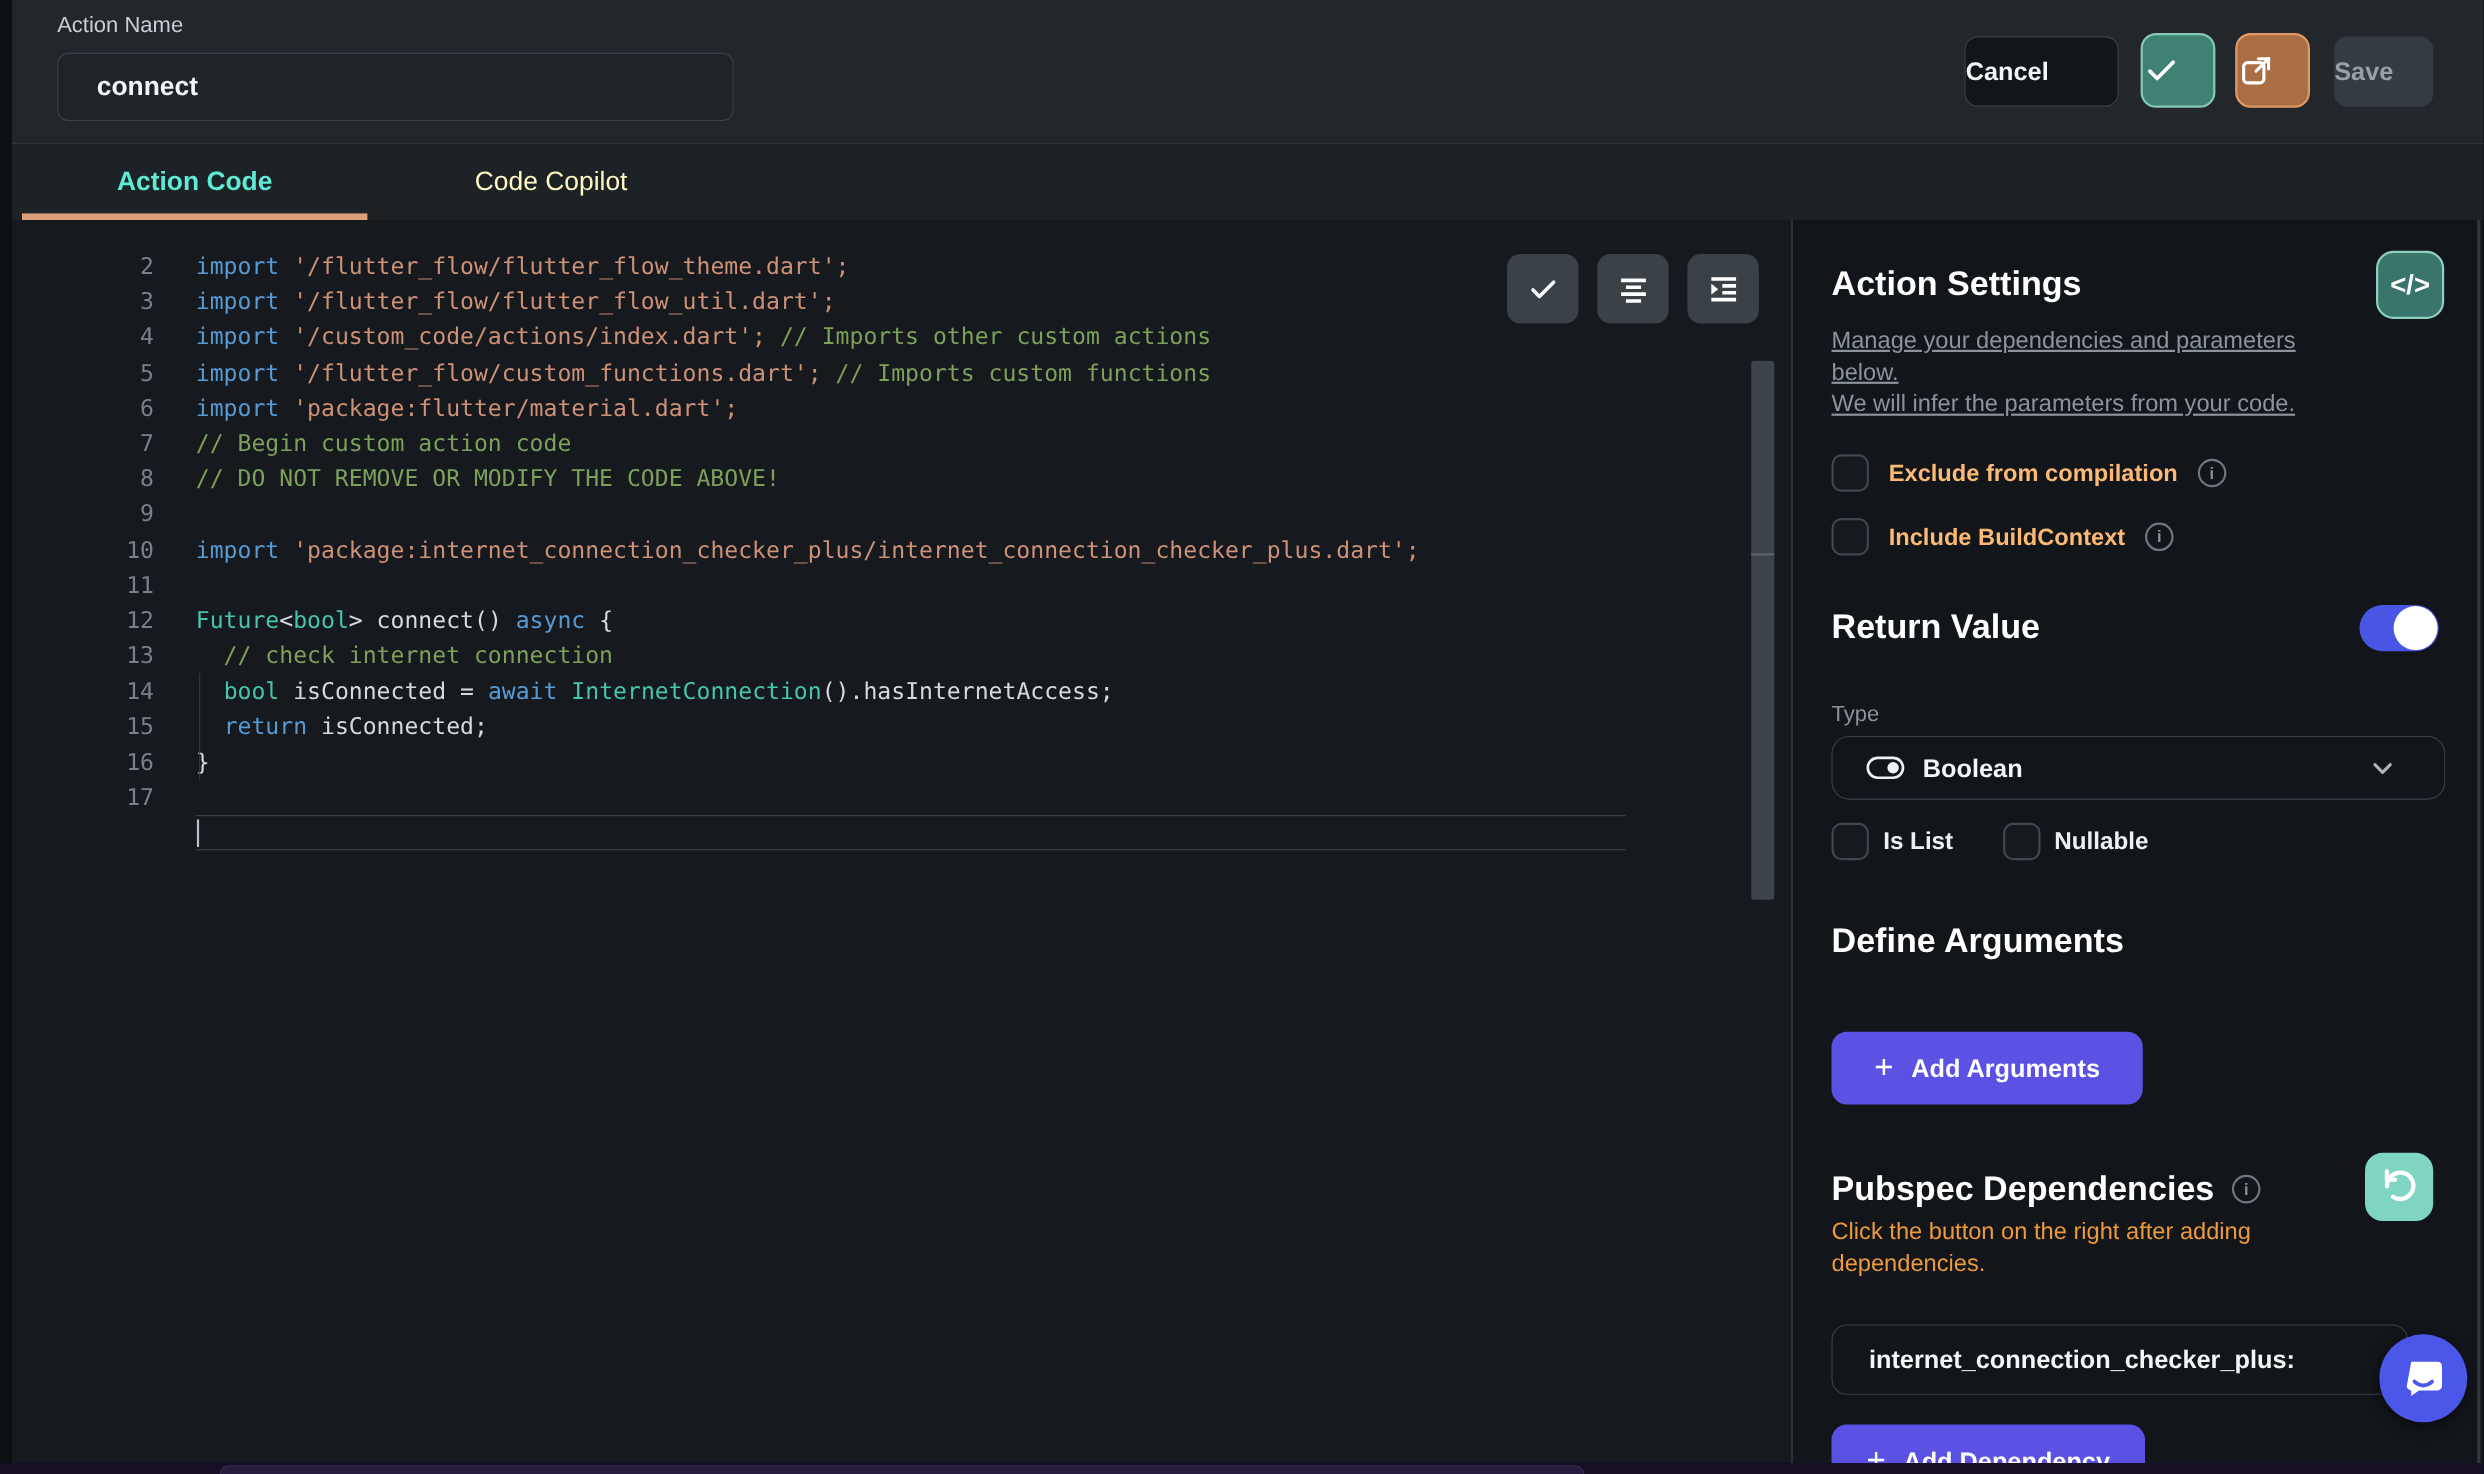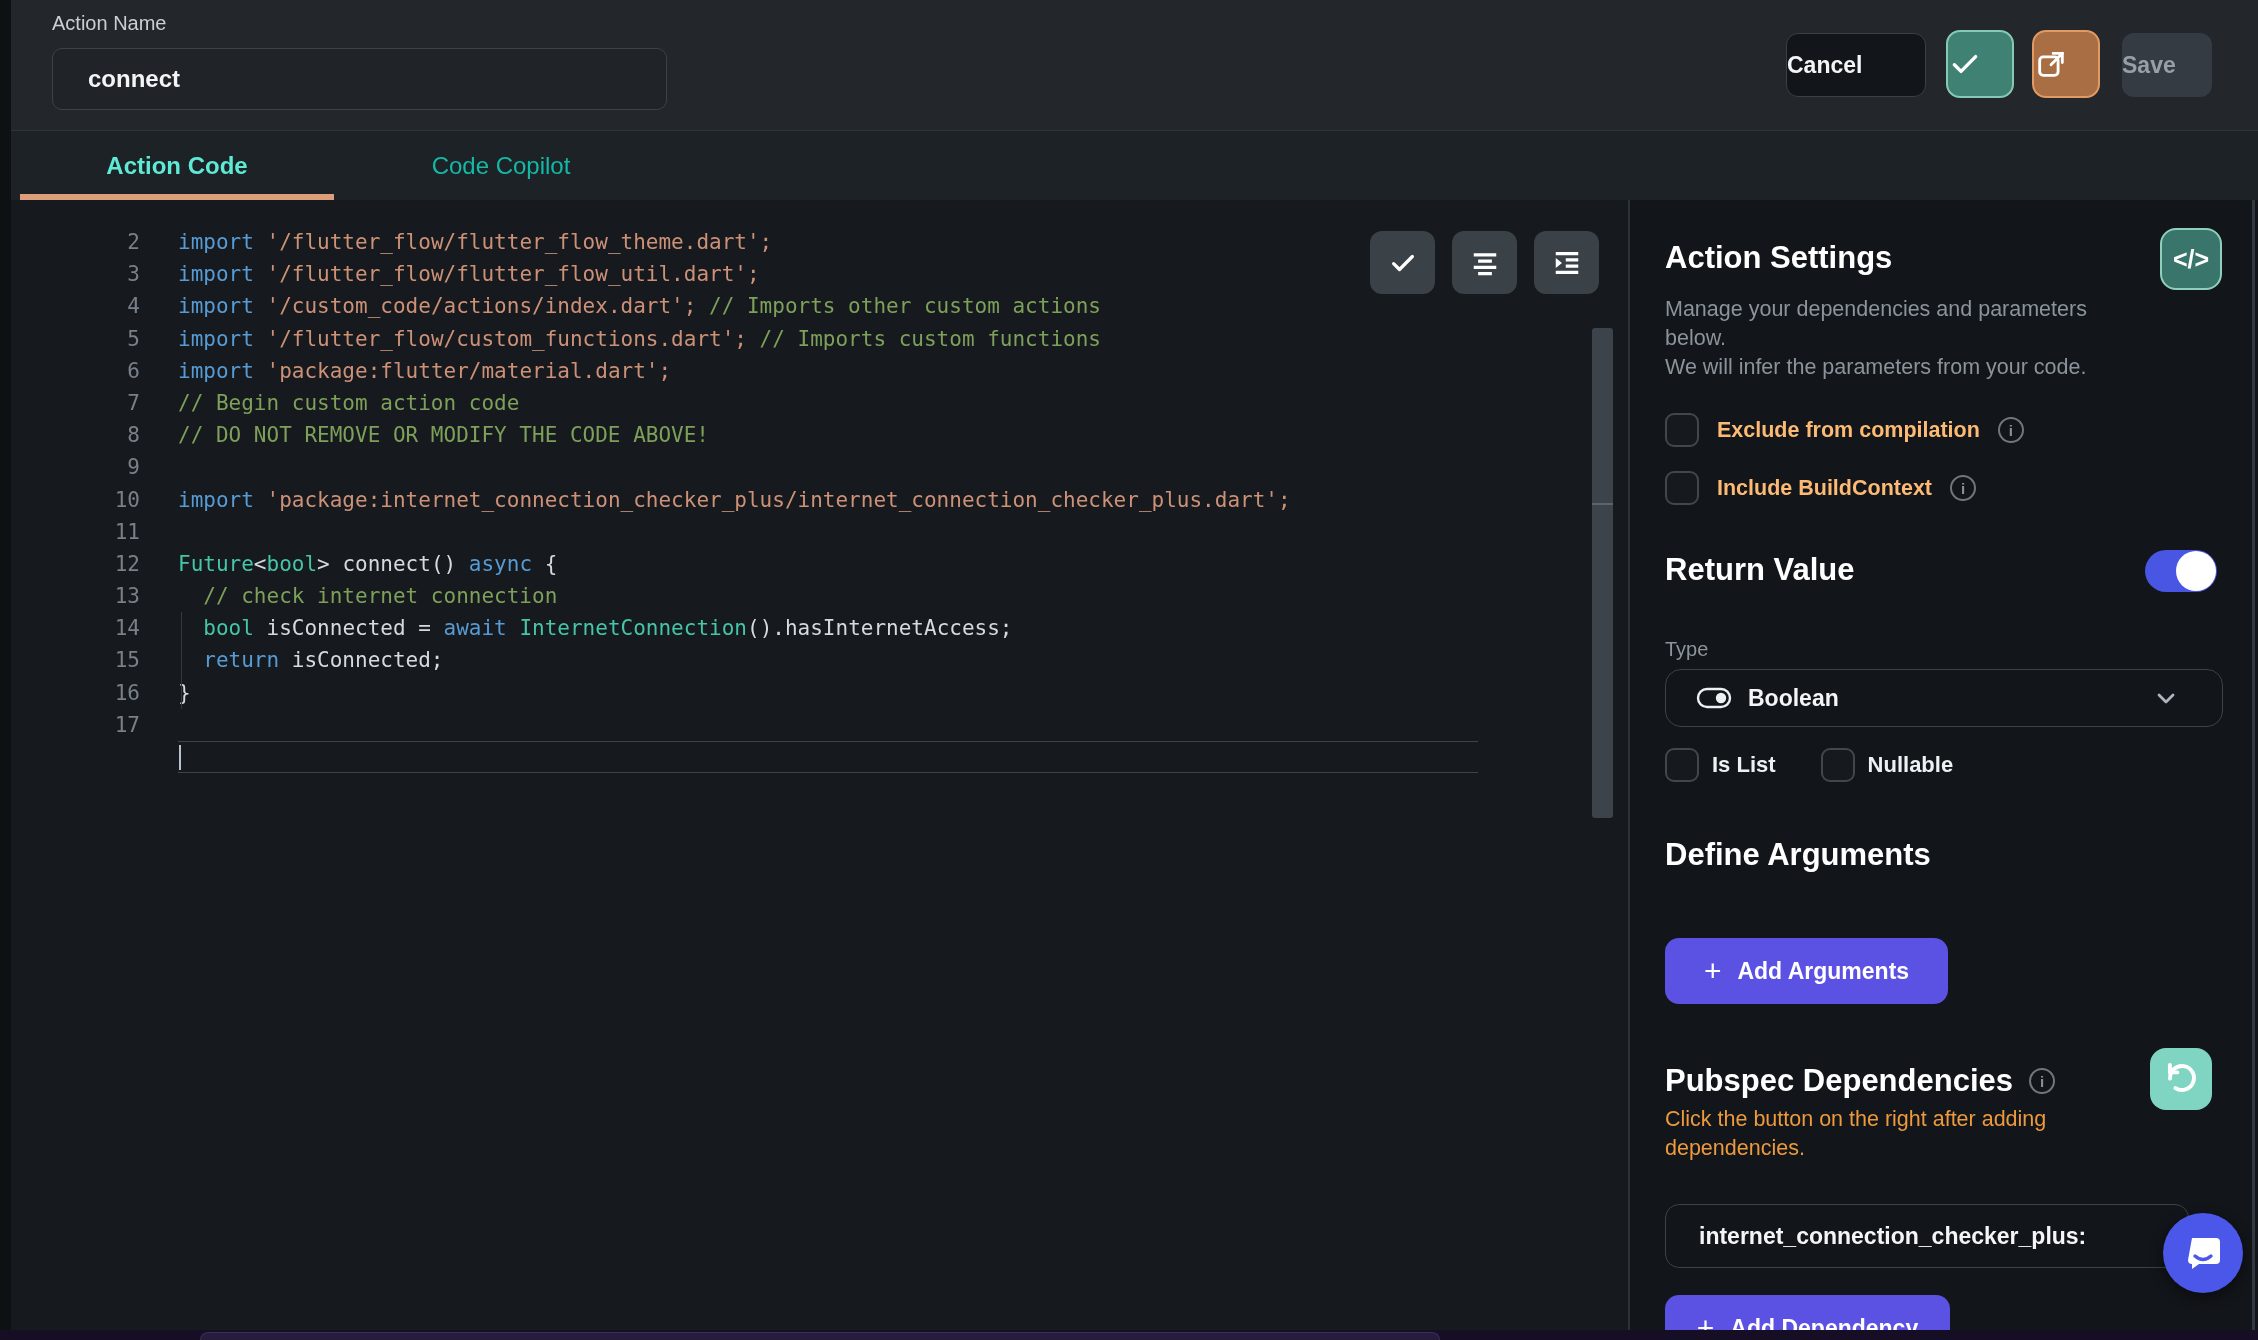--- a/index.html
+++ b/index.html
@@ -18,41 +18,41 @@
               font-size:23px;font-weight:bold;color:#f3f5f6;}
   .btn-check{left:1935px;top:30px;width:68px;height:68px;background:#3f8274;border:2px solid #86cab6;border-radius:14px;}
   .btn-open{left:2021px;top:30px;width:68px;height:68px;background:#a96e43;border:2px solid #e29a63;border-radius:14px;}
   .btn-save{left:2111px;top:33px;width:90px;height:64px;background:#343b42;font-size:23px;font-weight:bold;color:#98a0a7;}
 
   
   .tabrow{left:11px;top:130px;width:2247px;height:70px;background:#1d2226;border-top:1px solid #2e343b;box-sizing:border-box;}
   .tab{top:0;height:70px;display:flex;align-items:center;justify-content:center;font-size:24px;cursor:pointer;}
   .tab-active{left:9px;width:314px;color:#5eead4;font-weight:bold;}
   .tab-underline{left:9px;top:63px;width:314px;height:7px;background:#dc9f79;}
-  .tab-inactive{left:340px;width:300px;color:#14b8a6;}
+  .tab-inactive{left:340px;width:300px;color:#fef9c3;}
 
   
   .editor{left:11px;top:200px;width:1617px;height:1130px;background:#16191d;overflow:hidden;}
   .code{left:0;top:26px;width:100%;font-family:"DejaVu Sans Mono",monospace;font-size:21px;}
   .code-line{height:32.2px;line-height:32.2px;white-space:pre;}
   .ln{display:inline-block;width:129px;text-align:right;color:#788089;}
   .lt{padding-left:38px;}
   .tok-c{color:#7da05a}.tok-k{color:#579bd5}.tok-s{color:#cd9178}.tok-t{color:#45c6a8}.tok-p{color:#d6dade}
   .indent-guide{left:170px;top:412px;width:1px;height:97px;background:#323940;}
   .cur-line{left:167px;top:541px;width:1300px;height:32px;border-top:1px solid #3c434b;border-bottom:1px solid #3c434b;box-sizing:border-box;}
   .caret{left:1px;top:3px;width:2px;height:25px;background:#b8c2ca;}
   .ed-btn{top:31px;width:65px;height:63px;background:#3a4147;border-radius:12px;display:flex;align-items:center;justify-content:center;cursor:pointer;}
   .ed-scroll{left:1581px;top:128px;width:21px;height:490px;background:#3c434a;border-radius:3px;}
   .ed-scroll-sep{left:0;top:175px;width:21px;height:2px;background:#5b636b;}
   .divider-v{left:1628px;top:200px;width:2px;height:1130px;background:#2b3138;}
 
   
   .panel{left:1630px;top:200px;width:628px;height:1130px;background:#121519;overflow:hidden;}
   .h1{font-size:31px;font-weight:bold;color:#ffffff;}
-  .p-desc{width:455px;font-size:21.5px;line-height:29px;color:#8b939b;}
+  .p-desc{width:455px;font-size:21.5px;line-height:29px;color:#8b939b;text-decoration:underline;}
   .code-btn{left:530px;top:28px;width:62px;height:62px;background:#39756a;border:2px solid #8fd0bc;border-radius:16px;
             display:flex;align-items:center;justify-content:center;font-size:25px;font-weight:bold;color:#fff;cursor:pointer;box-sizing:border-box;}
   .checkbox{width:34px;height:34px;border:2px solid #40474f;border-radius:9px;background:rgba(255,255,255,.02);box-sizing:border-box;cursor:pointer;}
   .cb-label{font-size:21.5px;font-weight:bold;color:#fdba74;text-align:right;}
   .cb-label-strong{font-size:22px;font-weight:bold;color:#eef1f3;}
   .info{width:26px;height:26px;border:2px solid #6f777e;border-radius:50%;color:#8a9299;font-size:15px;font-weight:bold;
         display:flex;align-items:center;justify-content:center;box-sizing:border-box;font-style:normal;cursor:pointer;}
   .toggle{left:515px;top:350px;width:72px;height:42px;background:#4956e4;border-radius:21px;cursor:pointer;}
   .knob{position:absolute;right:1px;top:1px;width:40px;height:40px;background:#ffffff;border-radius:50%;}
   .type-label{font-size:20px;color:#8c949b;}

